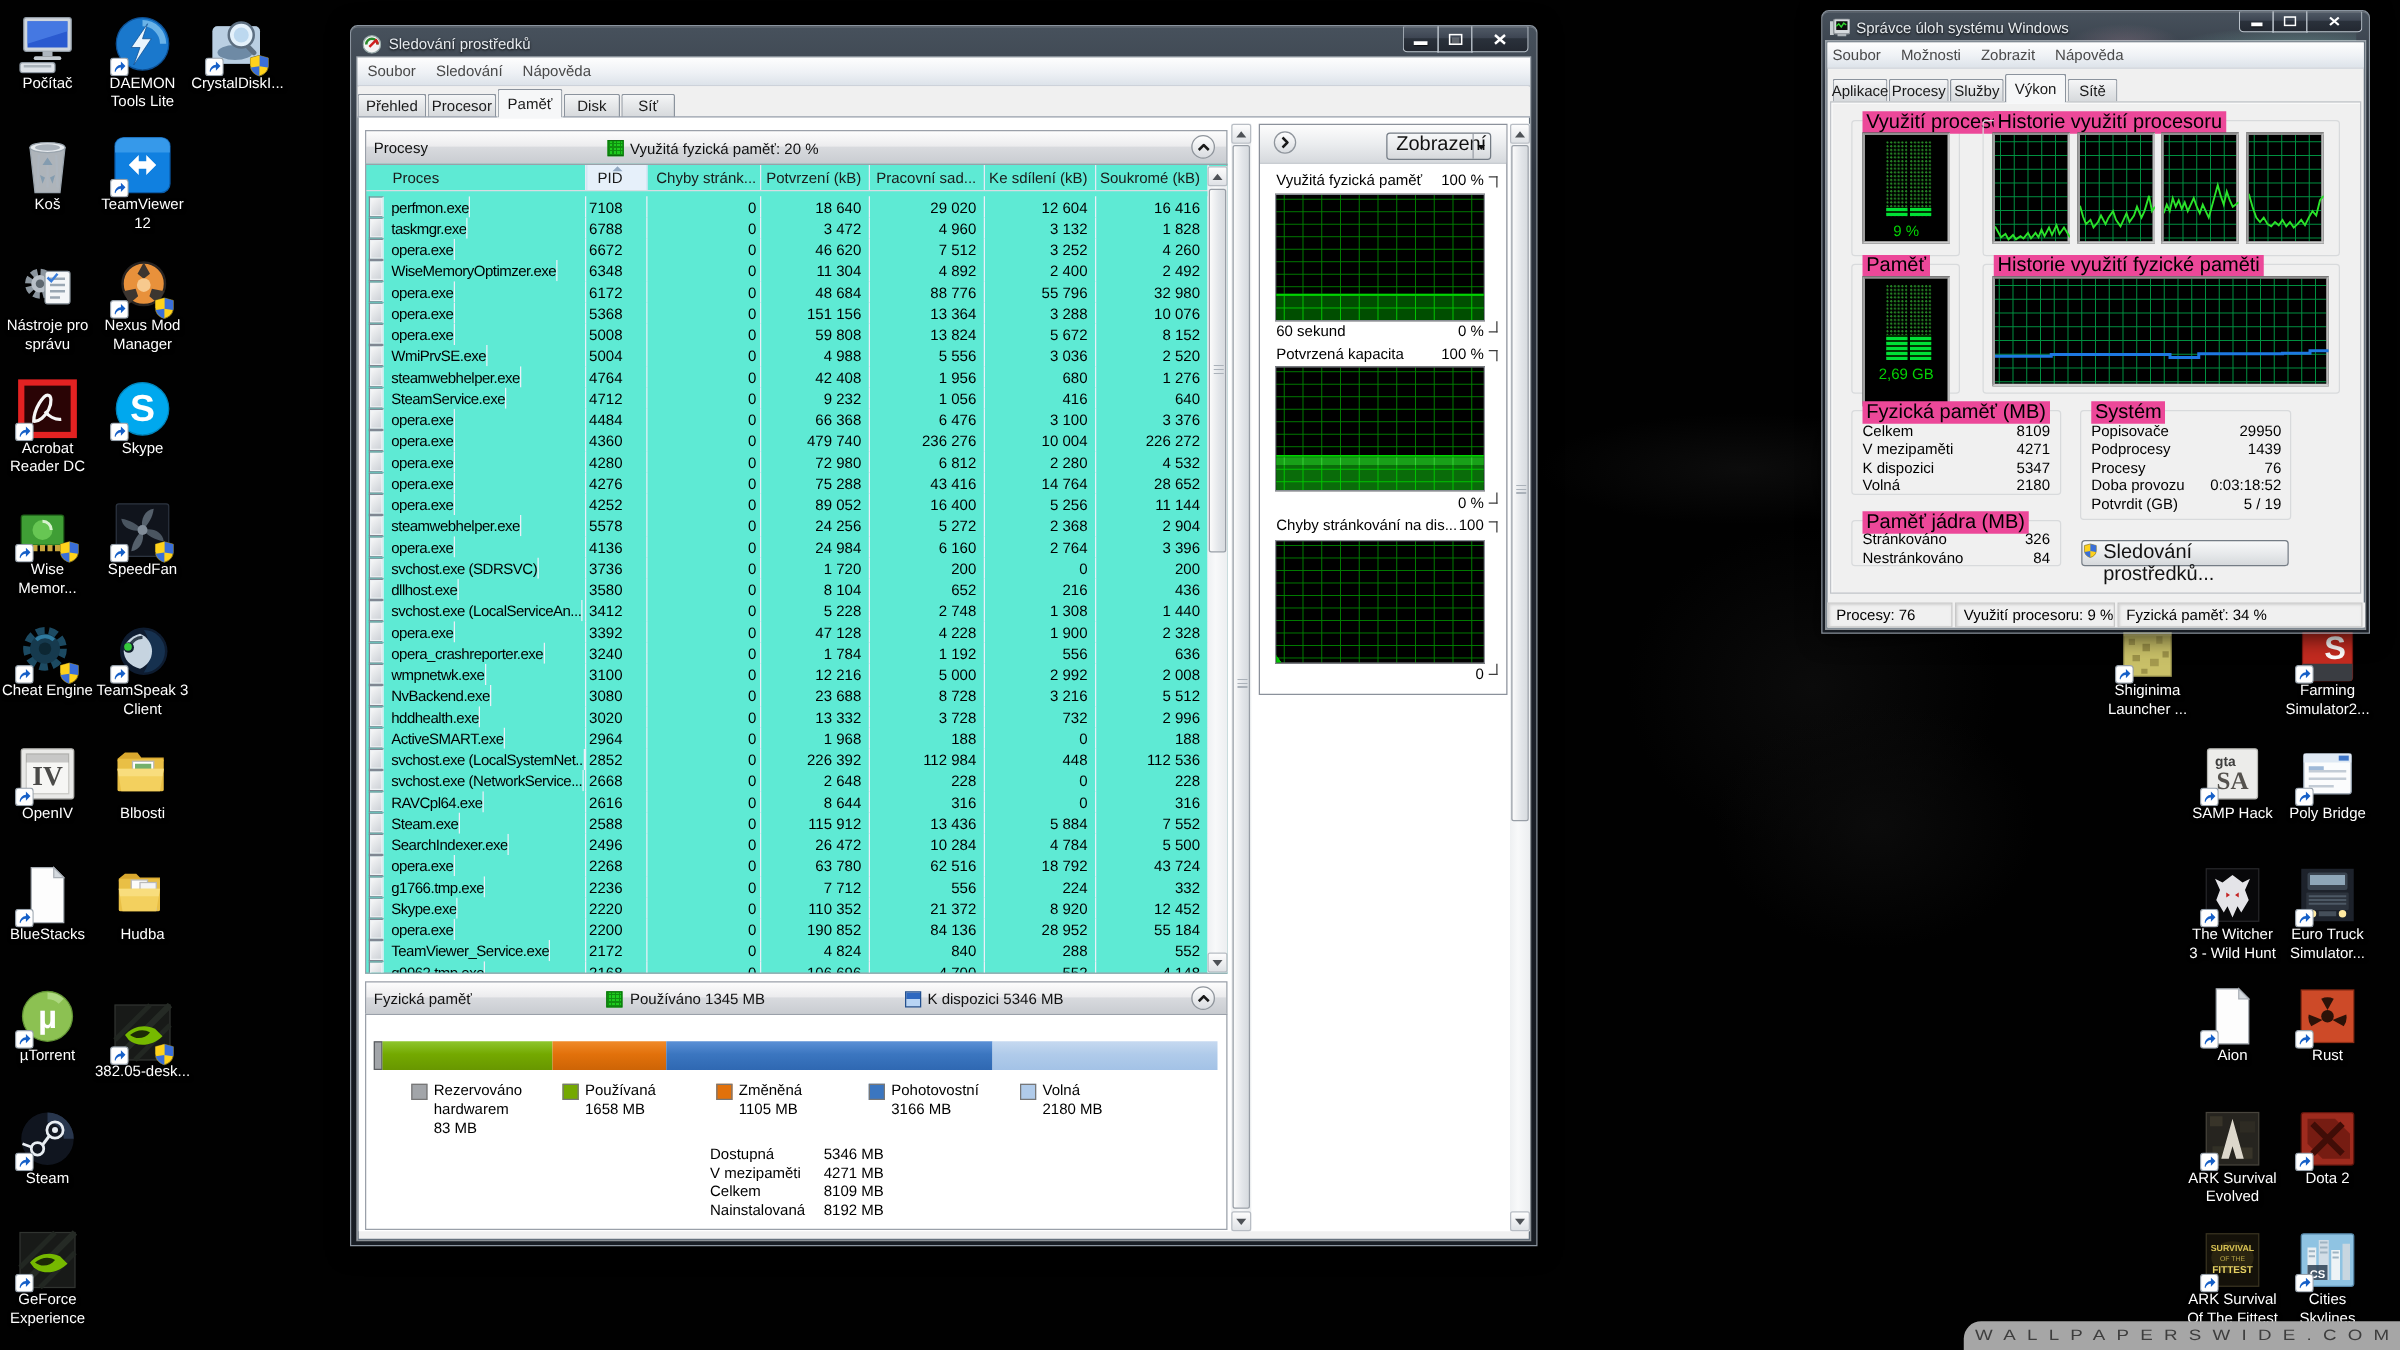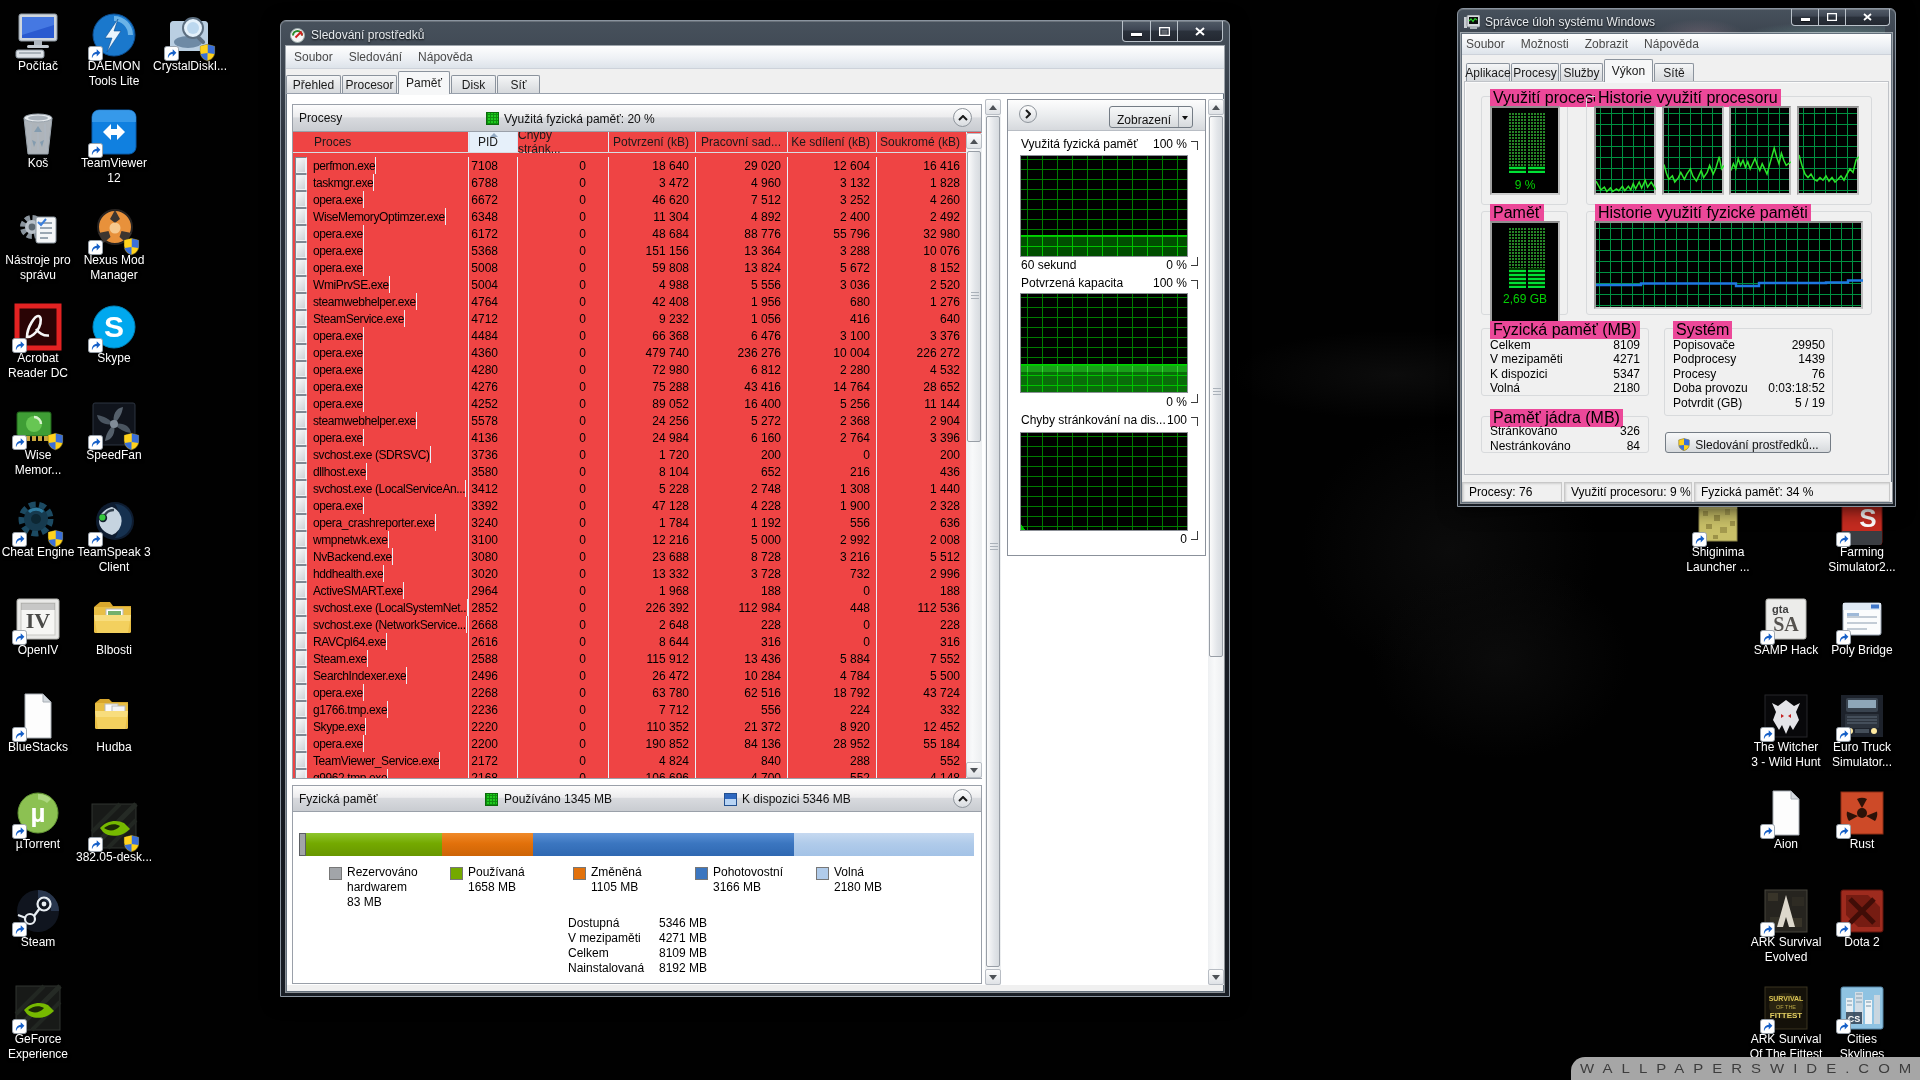--- a/index.html
+++ b/index.html
@@ -23,45 +23,45 @@
 
 .mbar{position:absolute;background:linear-gradient(180deg,#fefefe,#eef1f5 55%,#dde3ea);border-bottom:1px solid #cdd2da;display:flex;align-items:center;font-size:12px;color:#494949}
 .mbar span{padding:0 8px}
 .tabs{position:absolute;display:flex;align-items:flex-end;font-size:12px}
 .tab{border:1px solid #8b939d;border-bottom:none;border-radius:2px 2px 0 0;background:linear-gradient(180deg,#f5f6f7,#e6e8ea 45%,#d5d8db);height:19px;display:flex;align-items:center;justify-content:center;margin-right:1px;color:#1a1a1a}
 .tab.act{background:#f6f7f8;height:23px;z-index:3;box-shadow:0 1px 0 #f6f7f8}
 
 .shdr{position:absolute;border:1px solid #9aa0a9;background:linear-gradient(180deg,#fdfdfd 0%,#ececee 45%,#d8dade 50%,#c9ccd1 100%);display:flex;align-items:center;font-size:12px;color:#111}
 .circb{position:absolute;width:19px;height:19px;border-radius:50%;border:1px solid #8f959c;background:linear-gradient(180deg,#fefefe,#d9dce0);display:flex;align-items:center;justify-content:center}
 
-.tbl{position:absolute;border:1px solid #9aa0a9;background:#ef4444;overflow:hidden;font-size:12px}
+.tbl{position:absolute;border:1px solid #9aa0a9;background:#5eead4;overflow:hidden;font-size:12px}
 .th{display:flex;height:21px;border-bottom:1px solid #d8dce2;color:#1a1a1a}
 .th span{display:flex;align-items:center;border-right:1px solid #e4ebf5;height:100%}
 .tr{display:flex;height:17px;align-items:center;color:#000}
 .tr span{display:flex;align-items:center;border-right:1px solid #eaf0f8;height:100%;overflow:hidden;white-space:nowrap}
 .c1{width:176px;padding-left:1px}
 .c2{width:49px;justify-content:flex-end;padding-right:19px}
-.c3{width:91px;justify-content:flex-end;padding-right:22px}
+.c3{width:91px;justify-content:flex-end;padding-right:3px}
 .c4{width:87px;justify-content:flex-end;padding-right:6px}
 .c5{width:92px;justify-content:flex-end;padding-right:6px}
 .c6{width:89px;justify-content:flex-end;padding-right:6px}
 .c7{width:90px;justify-content:flex-end;padding-right:6px}
 .cb{width:12px;height:12px;border:1px solid #7f8792;background:linear-gradient(135deg,#fbfbfb,#c9ced4);margin:0 6px 0 1px;flex:none;box-shadow:inset 0 0 0 1px #eef1f4}
 .nm{overflow:hidden;white-space:nowrap;letter-spacing:-.4px}
 
 .sb{position:absolute;width:16px;background:linear-gradient(90deg,#eef0f2,#f8f9fa 40%,#eceef0)}
 .sbb{position:absolute;left:0;width:16px;height:16px;border:1px solid #b8bdc4;border-radius:2px;background:linear-gradient(180deg,#fdfdfd,#dfe2e6);display:flex;align-items:center;justify-content:center}
 .sbt{position:absolute;left:1px;width:14px;border:1px solid #989ea6;border-radius:2px;background:linear-gradient(90deg,#fbfbfb,#e2e5e9 60%,#d7dbdf)}
 .grip{position:absolute;left:3px;width:8px;height:8px;background:repeating-linear-gradient(180deg,#aab1b9 0 1px,transparent 1px 3px)}
 .tri-u{width:0;height:0;border-left:4px solid transparent;border-right:4px solid transparent;border-bottom:5px solid #4e5257}
 .tri-d{width:0;height:0;border-left:4px solid transparent;border-right:4px solid transparent;border-top:5px solid #4e5257}
 
 .rpan{position:absolute;border:1px solid #8b919b;background:#fff}
 .rphdr{position:absolute;background:linear-gradient(180deg,#fdfdfd,#ebedef 50%,#d6d9dd);border-bottom:1px solid #b8bdc4}
-.btn{position:absolute;border:1px solid #747c85;border-radius:3px;background:linear-gradient(180deg,#f7f8f9,#e8eaec 50%,#d6d9dc);display:flex;align-items:flex-end;font-size:12px;color:#111}
+.btn{position:absolute;border:1px solid #747c85;border-radius:3px;background:linear-gradient(180deg,#f7f8f9,#e8eaec 50%,#d6d9dc);display:flex;align-items:flex-start;font-size:16px;color:#111}
 .rg{position:absolute;background-color:#000;border:1px solid #8c9097;background-image:linear-gradient(90deg,rgba(0,130,0,.95) 1px,transparent 1px),linear-gradient(180deg,rgba(0,130,0,.95) 1px,transparent 1px);background-size:15px 10px;background-position:6px 3px}
 .rgf{position:absolute;left:0;right:0;bottom:0;background-color:#004e00;border-top:1px solid #00d400;background-image:linear-gradient(90deg,#00c400 1px,transparent 1px),linear-gradient(180deg,#00c400 1px,transparent 1px);background-size:15px 10px;background-position:6px 0}
 .rlab{position:absolute;font-size:12px;color:#000}
 .rlab b{font-weight:normal;position:absolute;right:0}
 .brk{position:absolute;width:7px;border-right:1px solid #3c3c3c}
 
 .grp{position:absolute;border:1px solid #d8dadc;border-radius:3px}
 .grp>i{position:absolute;top:-8px;left:8px;background:#ec4899;font-style:normal;font-size:16px;color:#000;padding:0 3px;white-space:nowrap}
 .kv{position:absolute;font-size:12px;color:#000;white-space:nowrap}
 .kv b{position:absolute;font-weight:normal;right:0}

